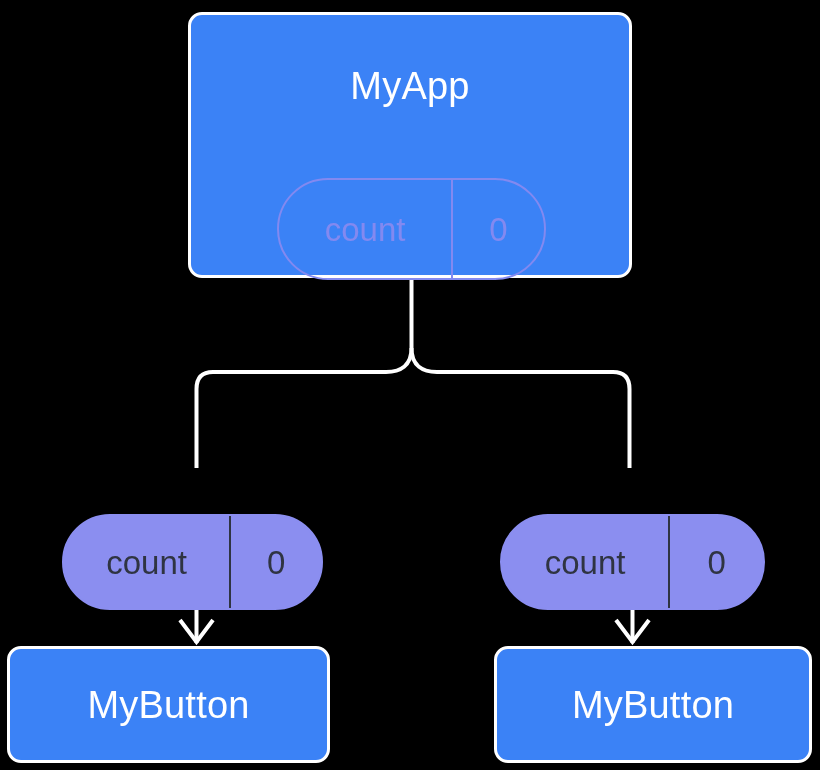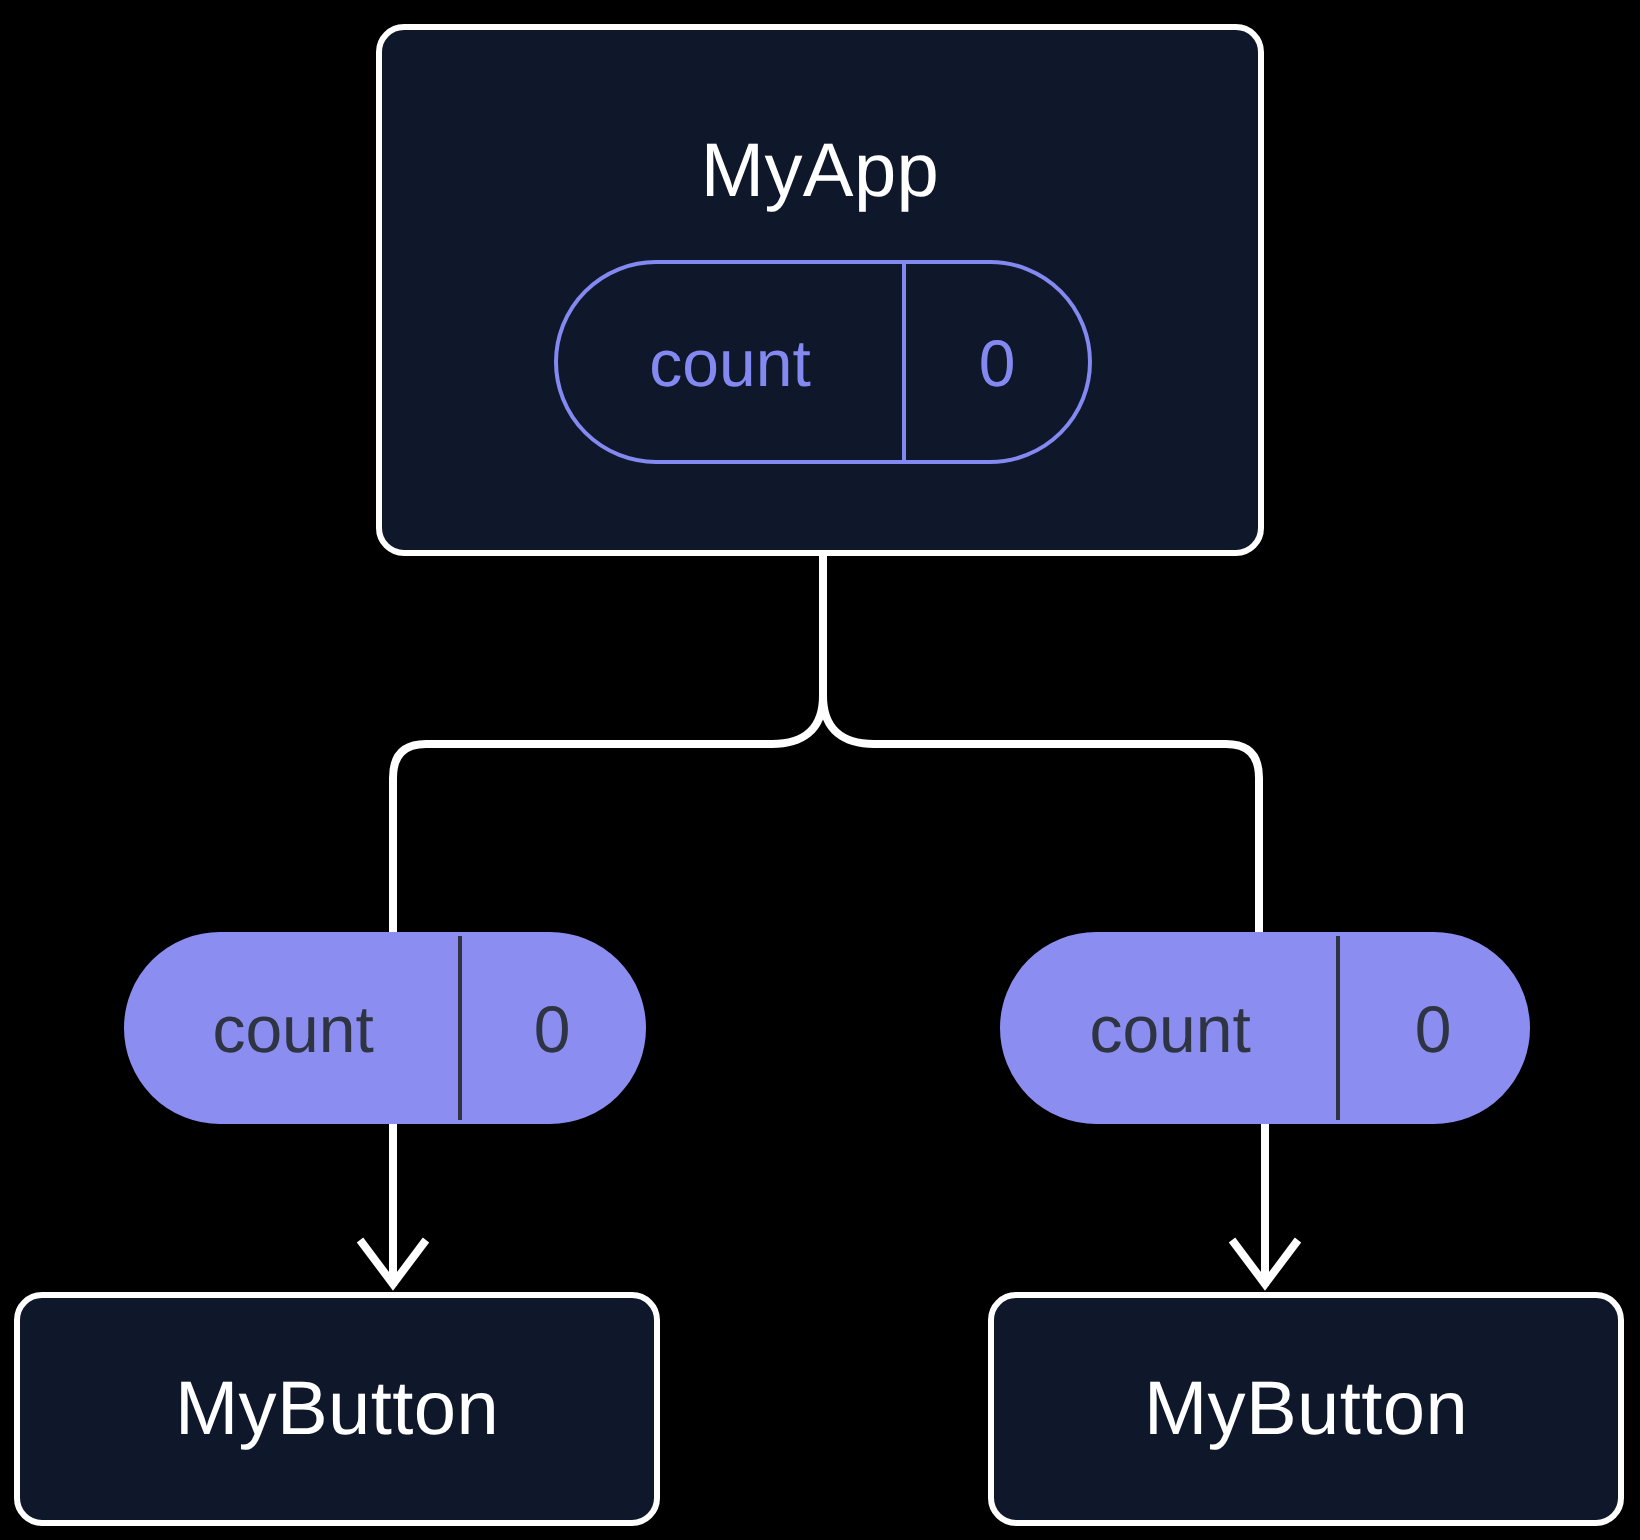--- a/index.html
+++ b/index.html
@@ -25,21 +25,21 @@
     left: 0;
     top: 0;
     width: 820px;
     height: 770px;
     pointer-events: none;
   }
   
   .component-box {
     position: absolute;
     box-sizing: border-box;
-    background: #0f172a;
+    background: #3b82f6;
     border: 3px solid #ffffff;
     border-radius: 14px;
     display: flex;
     flex-direction: column;
     align-items: center;
   }
   .component-title {
     color: #ffffff;
     font-size: 38px;
     line-height: 1;
@@ -72,20 +72,21 @@
   }
 
   
   .state-pill {
     position: absolute;
     box-sizing: border-box;
     display: flex;
     align-items: stretch;
     border-radius: 999px;
     overflow: hidden;
+    margin-top: 48px;
   }
   .state-pill .pill-key,
   .state-pill .pill-value {
     display: flex;
     align-items: center;
     justify-content: center;
     font-size: 33px;
     line-height: 1;
     white-space: nowrap;
   }

